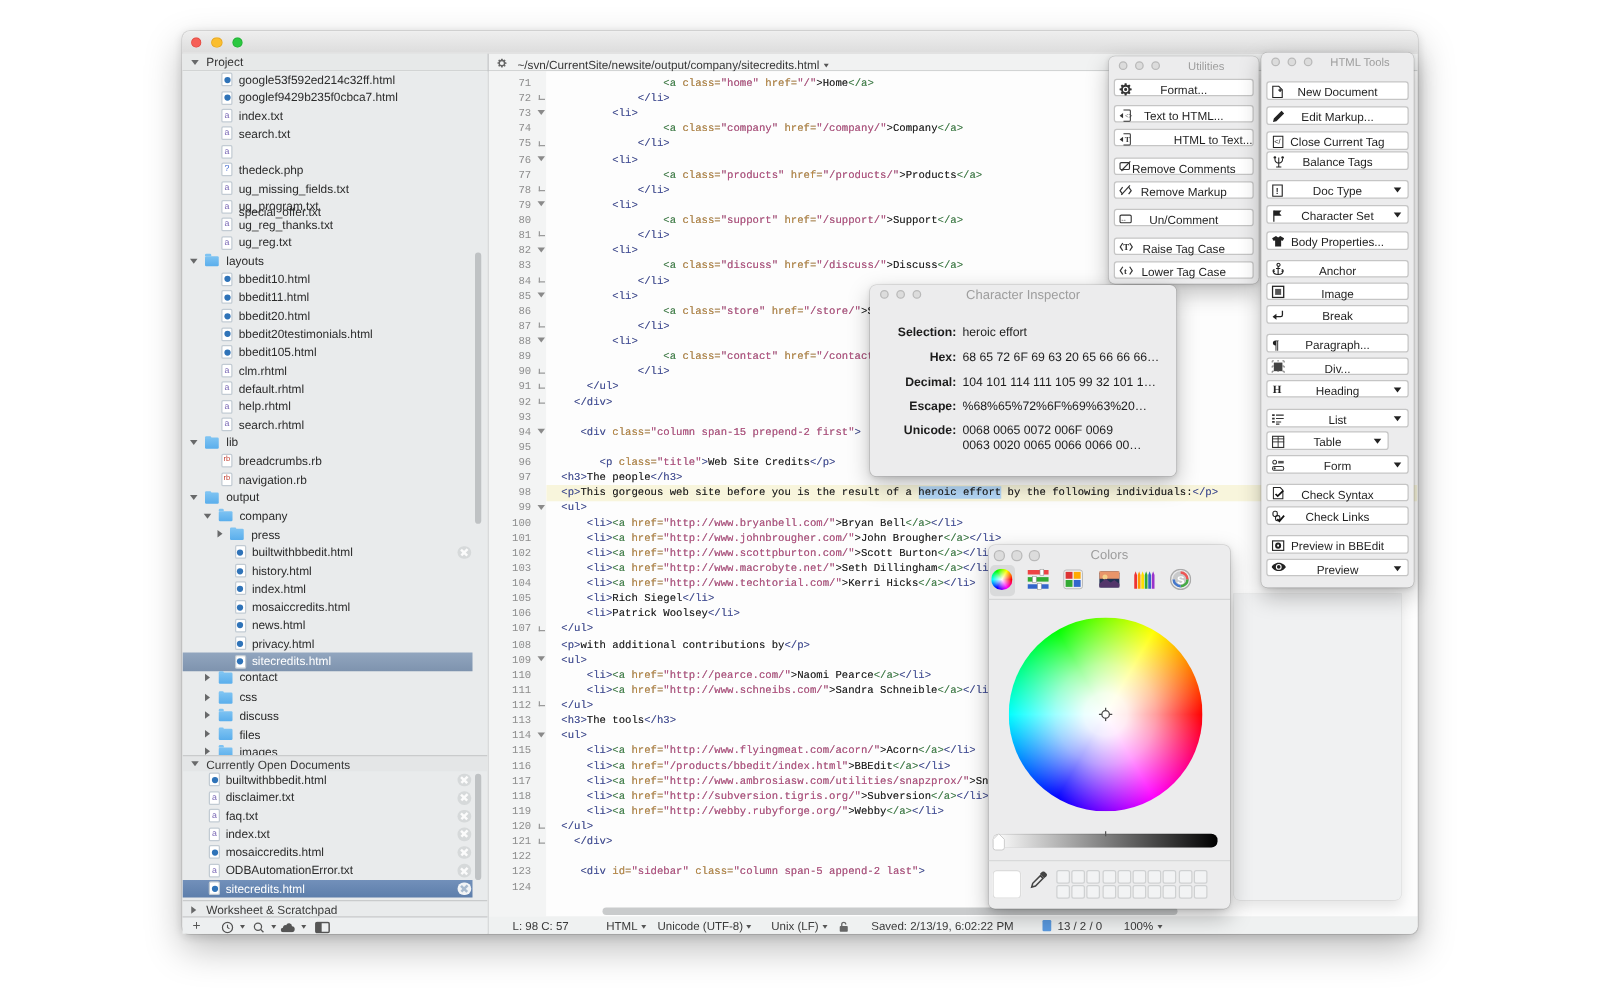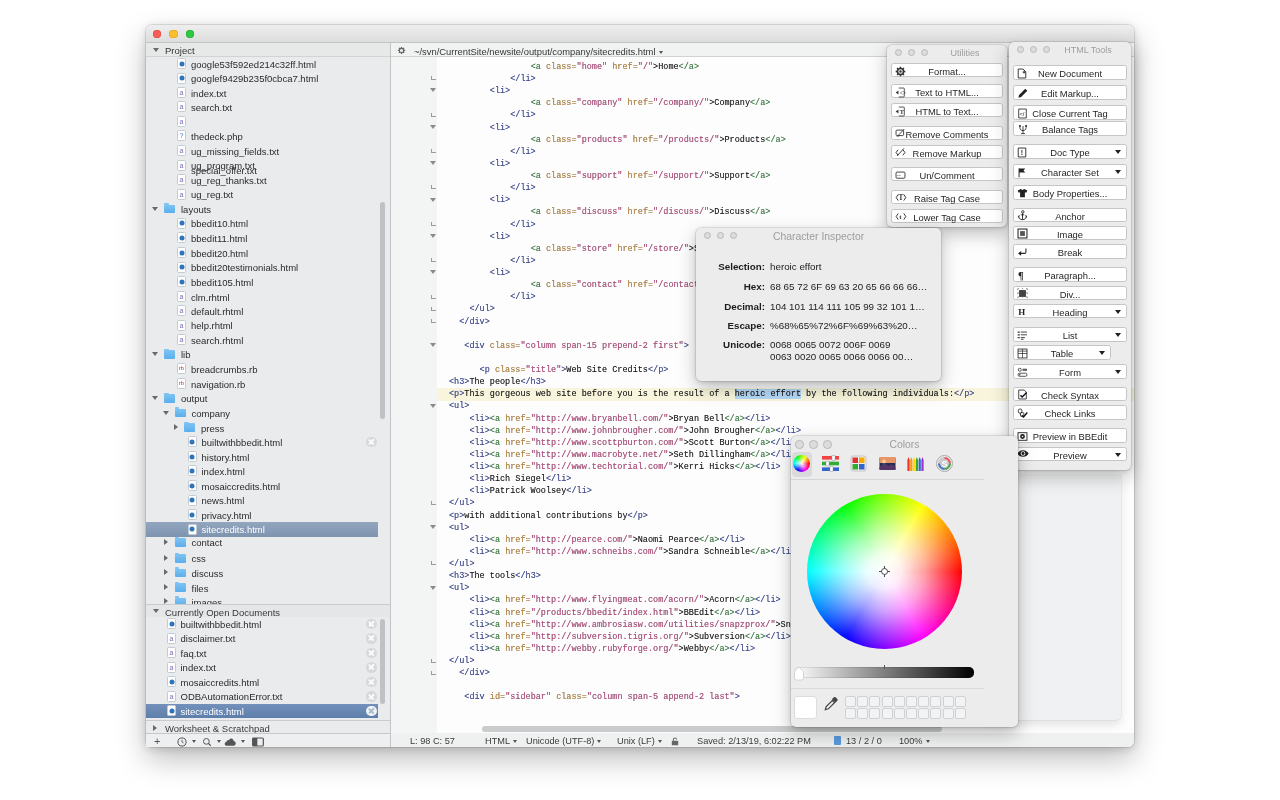--- a/index.html
+++ b/index.html
@@ -63,21 +63,21 @@
 .pdot{position:absolute;width:7px;height:7px;border-radius:50%;background:#dcdcdc;border:0.5px solid #b9b9b9;top:4px;}
 .pbtn{position:absolute;background:#fff;border:1px solid #c5c5c5;border-radius:2.5px;font-size:9.4px;color:#1f1f1f;text-align:center;}
 .pbtn .lbl{position:absolute;width:100%;left:0;}
 .pbtn .ic{position:absolute;left:3px;}
 .pbtn .mnarr{position:absolute;right:5px;width:0;height:0;border-left:3.5px solid transparent;border-right:3.5px solid transparent;border-top:4.5px solid #222;}
 
 #cinsp{left:696px;top:228px;width:245px;height:153px;}
 #cinsp .row{position:absolute;font-size:9.8px;color:#1c1c1c;white-space:nowrap;}
 #cinsp .lab{position:absolute;font-weight:bold;text-align:right;right:0;}
 
-#colors{left:791px;top:436px;width:227px;height:291px;}
+#colors{left:791px;top:436px;width:193px;height:291px;}
 #cwheel{position:absolute;left:16px;top:58px;width:155px;height:155px;border-radius:50%;
  background:radial-gradient(circle closest-side, #ffffff 0%, rgba(255,255,255,0.92) 22%, rgba(255,255,255,0.62) 52%, rgba(255,255,255,0.25) 80%, rgba(255,255,255,0) 100%),
  conic-gradient(from 0deg, #80ff00,#ffff00,#ff8000,#ff0000,#ff0080,#ff00ff,#8000ff,#0000ff,#0080ff,#00ffff,#00ff80,#00ff00,#80ff00);}
 #cslider{position:absolute;left:3px;top:231px;width:180px;height:11px;border-radius:5px;background:linear-gradient(to right,#ffffff,#000000);box-shadow:inset 0 0 0 0.5px rgba(0,0,0,0.2);}
 .swatch{position:absolute;background:#fff;border-radius:3.5px;box-shadow:inset 0 0 0 1px #dcdcdc;}
 .well{position:absolute;width:11px;height:11px;border:1px solid #cfd1d2;border-radius:2px;background:#f2f3f4;}
 </style></head>
 <body>
 <div id="win" class="abs">
 <div id="titlebar" class="abs"></div>
@@ -389,20 +389,74 @@
 <svg class="abs" style="left:78px;top:3px;" width="12" height="9" viewBox="0 0 20 14">
         <path fill="#555" d="M16 6a4 4 0 0 0-7.8-1.2A3.2 3.2 0 0 0 4 8a3 3 0 0 0 .2 6h11a3.5 3.5 0 0 0 .8-8z"></path>
       </svg>
 <span class="dnarr abs" style="left:92px;top:6px;"></span>
 <svg class="abs" style="left:106px;top:2.5px;" width="12" height="10" viewBox="0 0 18 14">
         <rect x="1" y="1" width="16" height="12" rx="1.5" fill="none" stroke="#555" stroke-width="1.8"></rect>
         <rect x="1" y="1" width="7" height="12" fill="#555"></rect>
       </svg>
 </div>
 <div id="gutter" class="abs">
+<div id="gutnums">71
+72
+73
+74
+75
+76
+77
+78
+79
+80
+81
+82
+83
+84
+85
+86
+87
+88
+89
+90
+91
+92
+93
+94
+95
+96
+97
+98
+99
+100
+101
+102
+103
+104
+105
+106
+107
+108
+109
+110
+111
+112
+113
+114
+115
+116
+117
+118
+119
+120
+121
+122
+123
+124</div>
 <div id="foldcol">
         <span style="position:absolute;left:40px;top:19.2px;width:4.5px;height:4px;border-left:1.2px solid #9a9a9a;border-bottom:1.2px solid #9a9a9a;"></span>
         <span style="position:absolute;left:39px;top:31.4px;width:0;height:0;border-left:3.2px solid transparent;border-right:3.2px solid transparent;border-top:4.2px solid #8a8a8a;"></span>
         <span style="position:absolute;left:40px;top:55.6px;width:4.5px;height:4px;border-left:1.2px solid #9a9a9a;border-bottom:1.2px solid #9a9a9a;"></span>
         <span style="position:absolute;left:39px;top:67.8px;width:0;height:0;border-left:3.2px solid transparent;border-right:3.2px solid transparent;border-top:4.2px solid #8a8a8a;"></span>
         <span style="position:absolute;left:40px;top:92.0px;width:4.5px;height:4px;border-left:1.2px solid #9a9a9a;border-bottom:1.2px solid #9a9a9a;"></span>
         <span style="position:absolute;left:39px;top:104.1px;width:0;height:0;border-left:3.2px solid transparent;border-right:3.2px solid transparent;border-top:4.2px solid #8a8a8a;"></span>
         <span style="position:absolute;left:40px;top:128.4px;width:4.5px;height:4px;border-left:1.2px solid #9a9a9a;border-bottom:1.2px solid #9a9a9a;"></span>
         <span style="position:absolute;left:39px;top:140.5px;width:0;height:0;border-left:3.2px solid transparent;border-right:3.2px solid transparent;border-top:4.2px solid #8a8a8a;"></span>
         <span style="position:absolute;left:40px;top:164.8px;width:4.5px;height:4px;border-left:1.2px solid #9a9a9a;border-bottom:1.2px solid #9a9a9a;"></span>
@@ -514,21 +568,21 @@
           <text x="7" y="11" font-size="8" fill="#333" font-family="serif">&lt;&gt;</text>
         </svg></span>
       <span class="lbl" style="top:2px;">Text to HTML...</span>
     </div>
 <div class="pbtn" style="left:4px;top:58px;width:112px;height:14px;">
       <span class="ic" style="top:1.5px;"><svg width="11" height="11" viewBox="0 0 16 16">
           <path fill="none" stroke="#333" stroke-width="1.2" d="M5.5 1.5h7a1 1 0 0 1 1 1v11a1 1 0 0 1-1 1h-7"></path>
           <path fill="#333" d="M1 8l4-3v6z"></path>
           <text x="7" y="11.5" font-size="9" fill="#333" font-family="serif" font-weight="bold">T</text>
         </svg></span>
-      <span class="lbl" style="top:2px;">HTML to Text...</span>
+      <span class="lbl" style="top:2px;text-align:right;">HTML to Text...</span>
     </div>
 <div class="pbtn" style="left:4px;top:80.5px;width:112px;height:14px;">
       <span class="ic" style="top:1.5px;"><svg width="11" height="11" viewBox="0 0 16 16">
           <rect x="1.5" y="3" width="11" height="8" rx="1.5" fill="none" stroke="#333" stroke-width="1.3"></rect>
           <path d="M3 12.5 13.5 1.5" stroke="#333" stroke-width="1.3"></path>
           <path d="M4 13l2-2" fill="#333" stroke="#333"></path>
         </svg></span>
       <span class="lbl" style="top:2px;">Remove Comments</span>
     </div>
 <div class="pbtn" style="left:4px;top:99.5px;width:112px;height:14px;">

